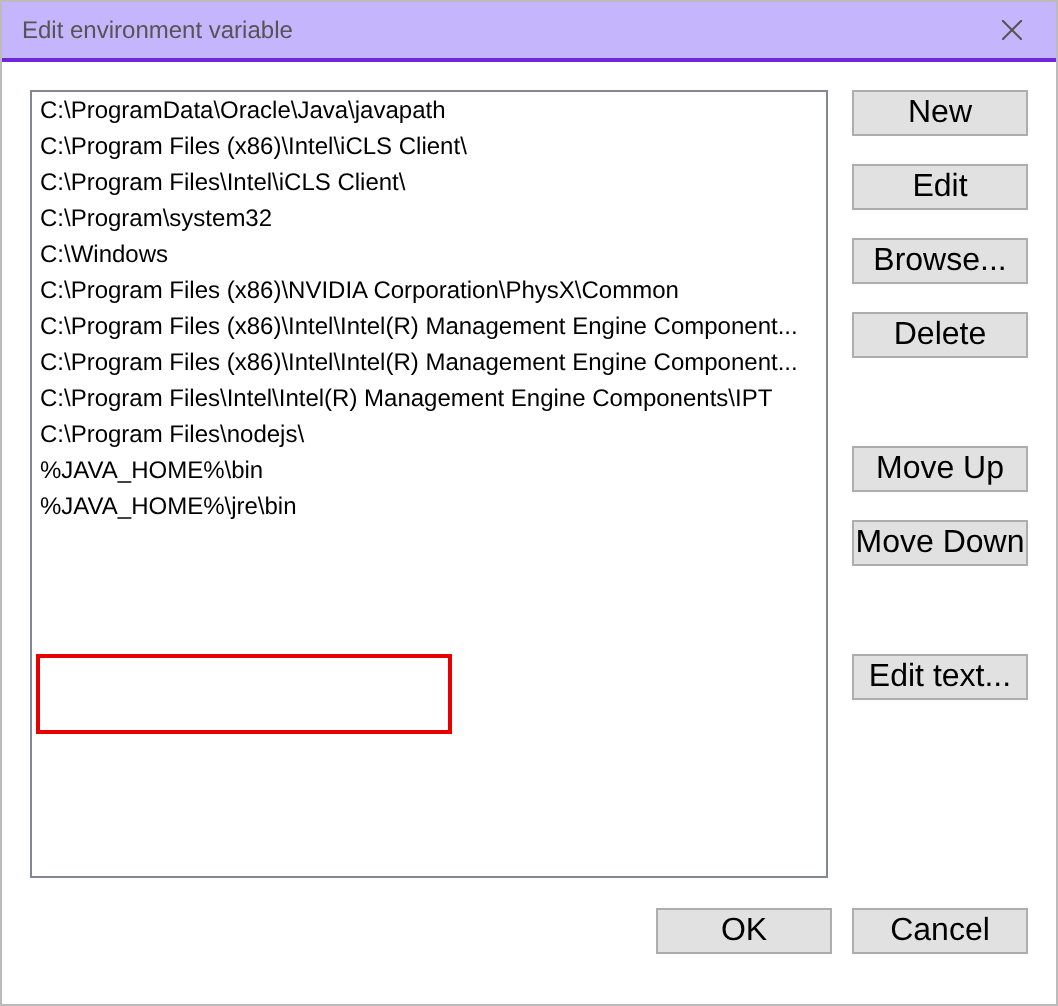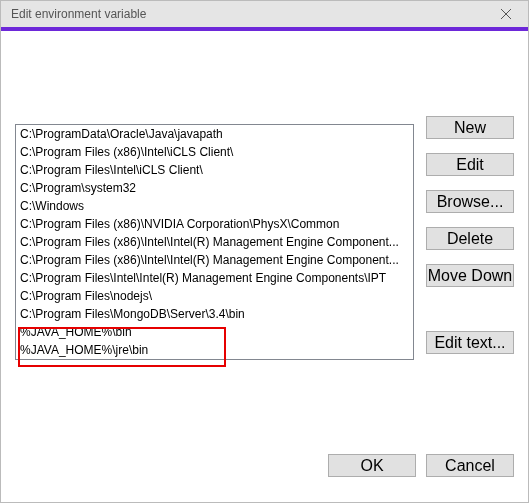--- a/index.html
+++ b/index.html
@@ -12,43 +12,42 @@
     overflow: hidden;
     border: 1px solid #bbb;
     position: relative;
   }
   .titlebar {
     height: 30px;
     display: flex;
     align-items: center;
     justify-content: space-between;
     padding: 0 0 0 10px;
-    background: #e5e5e5;
-    border-bottom: 4px solid #6d28d9;
+    background: #c4b5fd;
+    border-bottom: 2px solid #6d28d9;
   }
   .titlebar-title {
     color: #555;
     font-size: 12px;
   }
   .close-btn {
     width: 45px;
     height: 30px;
     display: flex;
     align-items: center;
     justify-content: center;
     color: #555;
     cursor: pointer;
   }
   .close-btn svg { width: 10px; height: 10px; }
   .content {
     padding: 14px 14px 12px 14px;
     display: flex;
     gap: 12px;
     height: 420px;
-    align-items: center;
   }
   .list-box {
     flex: 1;
     border: 1px solid #828790;
     background: #fff;
     overflow: hidden;
   }
   .list-item {
     padding: 1px 4px;
     font-size: 12px;
@@ -121,29 +120,29 @@
       <div class="list-item">C:\ProgramData\Oracle\Java\javapath</div>
       <div class="list-item">C:\Program Files (x86)\Intel\iCLS Client\</div>
       <div class="list-item">C:\Program Files\Intel\iCLS Client\</div>
       <div class="list-item">C:\Program\system32</div>
       <div class="list-item">C:\Windows</div>
       <div class="list-item">C:\Program Files (x86)\NVIDIA Corporation\PhysX\Common</div>
       <div class="list-item">C:\Program Files (x86)\Intel\Intel(R) Management Engine Component...</div>
       <div class="list-item">C:\Program Files (x86)\Intel\Intel(R) Management Engine Component...</div>
       <div class="list-item">C:\Program Files\Intel\Intel(R) Management Engine Components\IPT</div>
       <div class="list-item">C:\Program Files\nodejs\</div>
-      <div class="list-item">C:\Program Files\MongoDB\Server\3.4\bin</div>
       <div class="list-item">%JAVA_HOME%\bin</div>
       <div class="list-item">%JAVA_HOME%\jre\bin</div>
     </div>
   <div class="side-buttons">
     <button class="btn">New</button>
     <button class="btn">Edit</button>
     <button class="btn">Browse...</button>
     <button class="btn">Delete</button>
+    <button class="btn gap-group">Move Up</button>
     <button class="btn">Move Down</button>
     <button class="btn gap-group">Edit text...</button>
   </div>
 </div>
 
 <div class="highlight-box"></div>
 
 <div class="footer">
   <button class="btn">OK</button>
   <button class="btn">Cancel</button>

